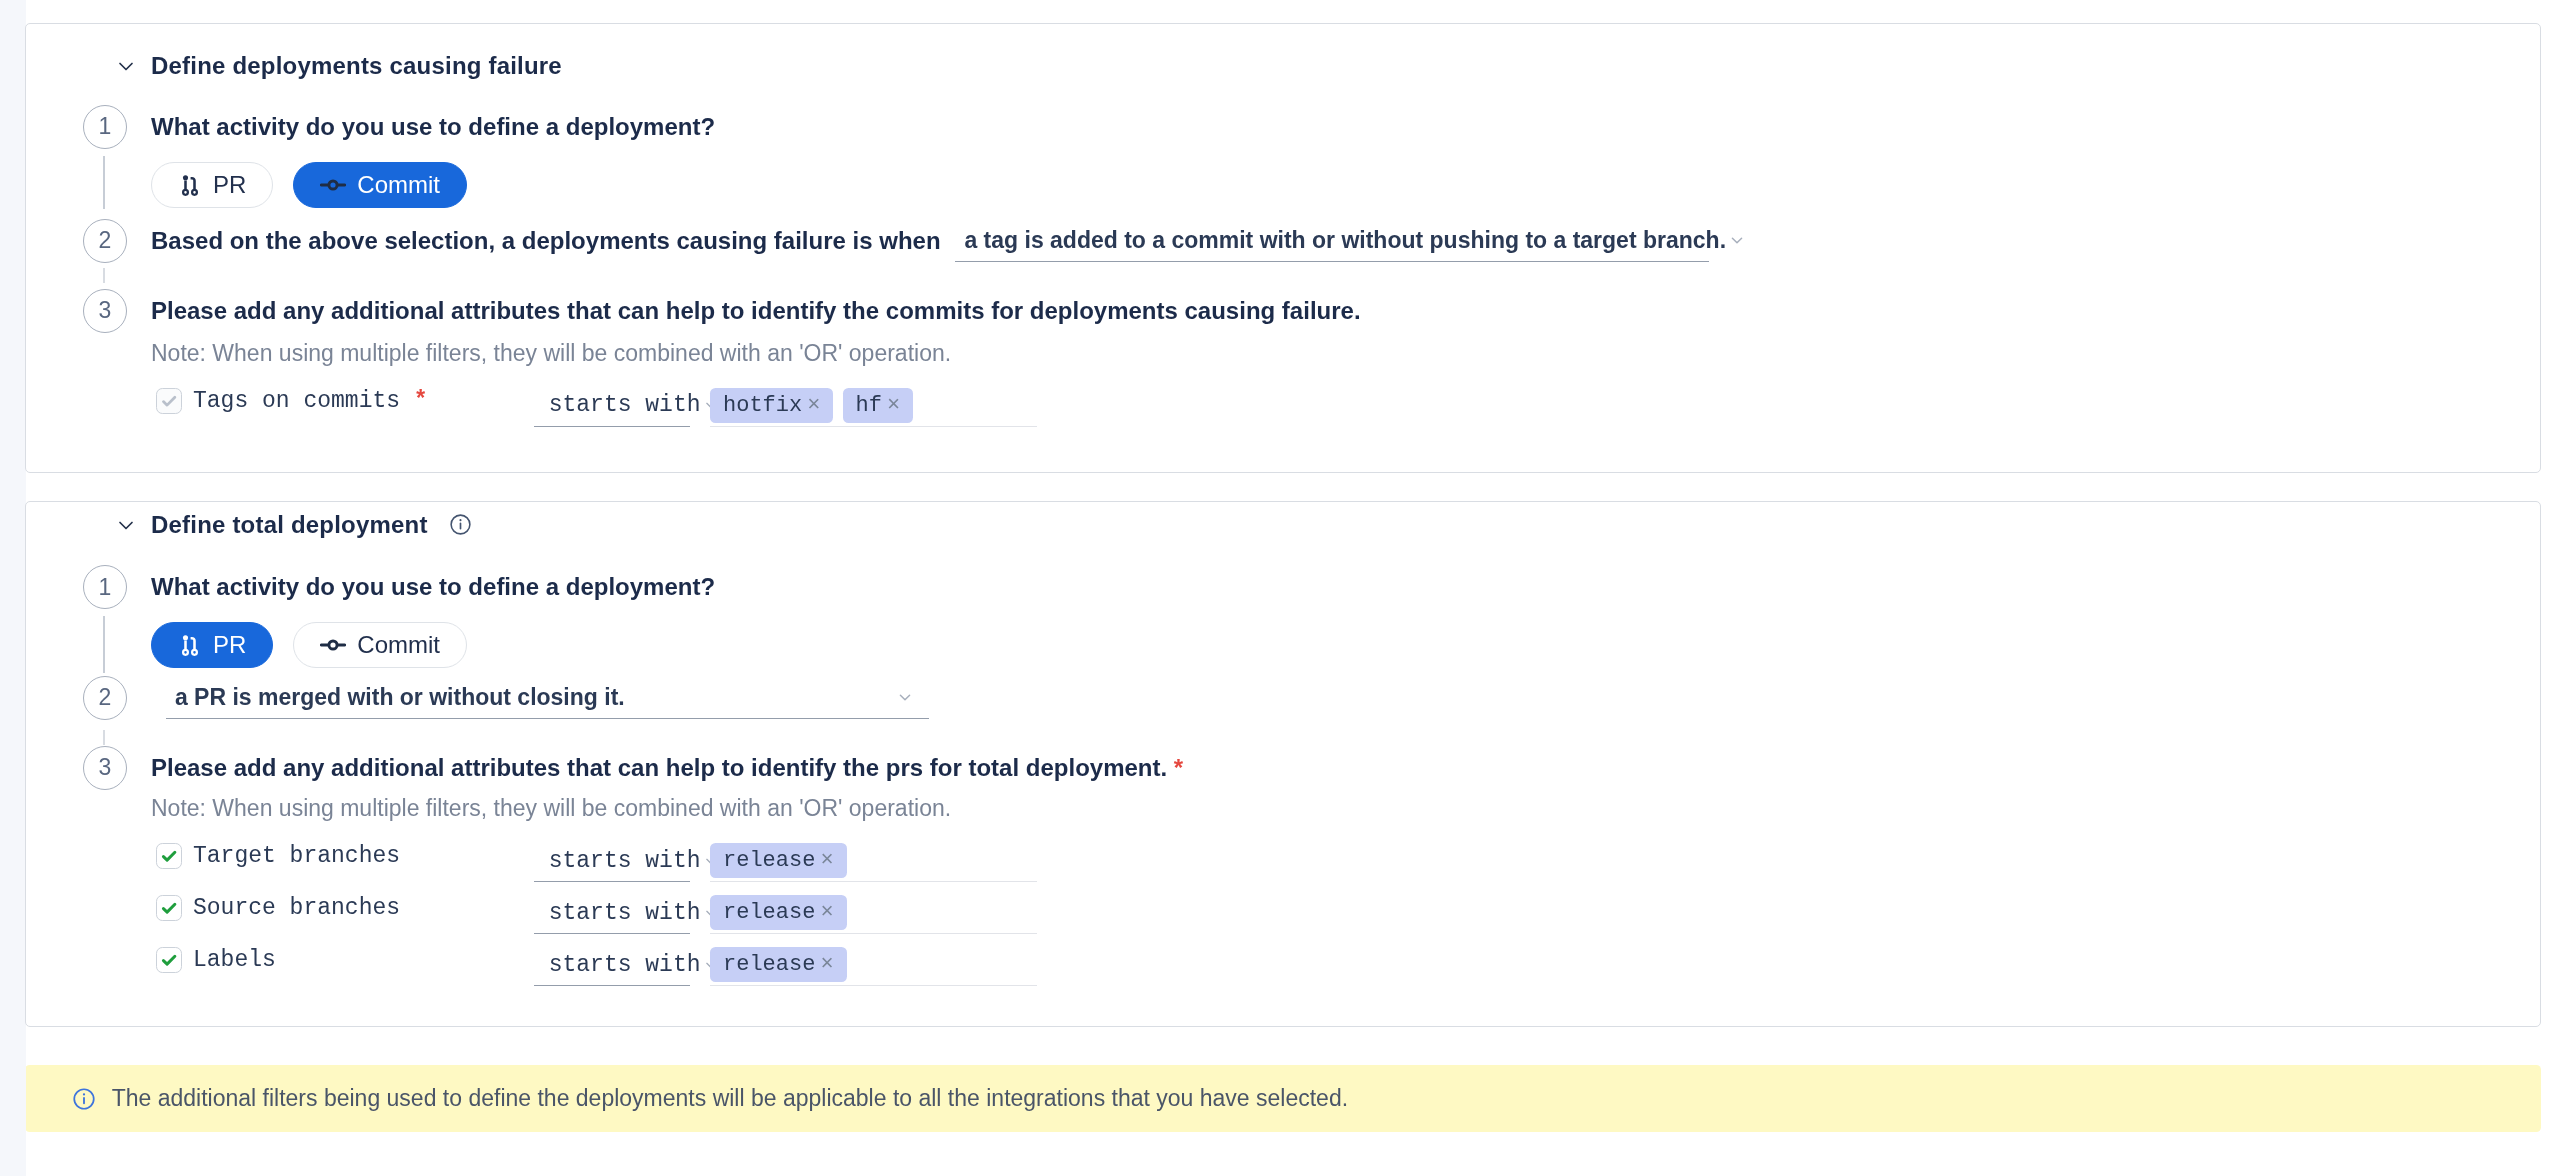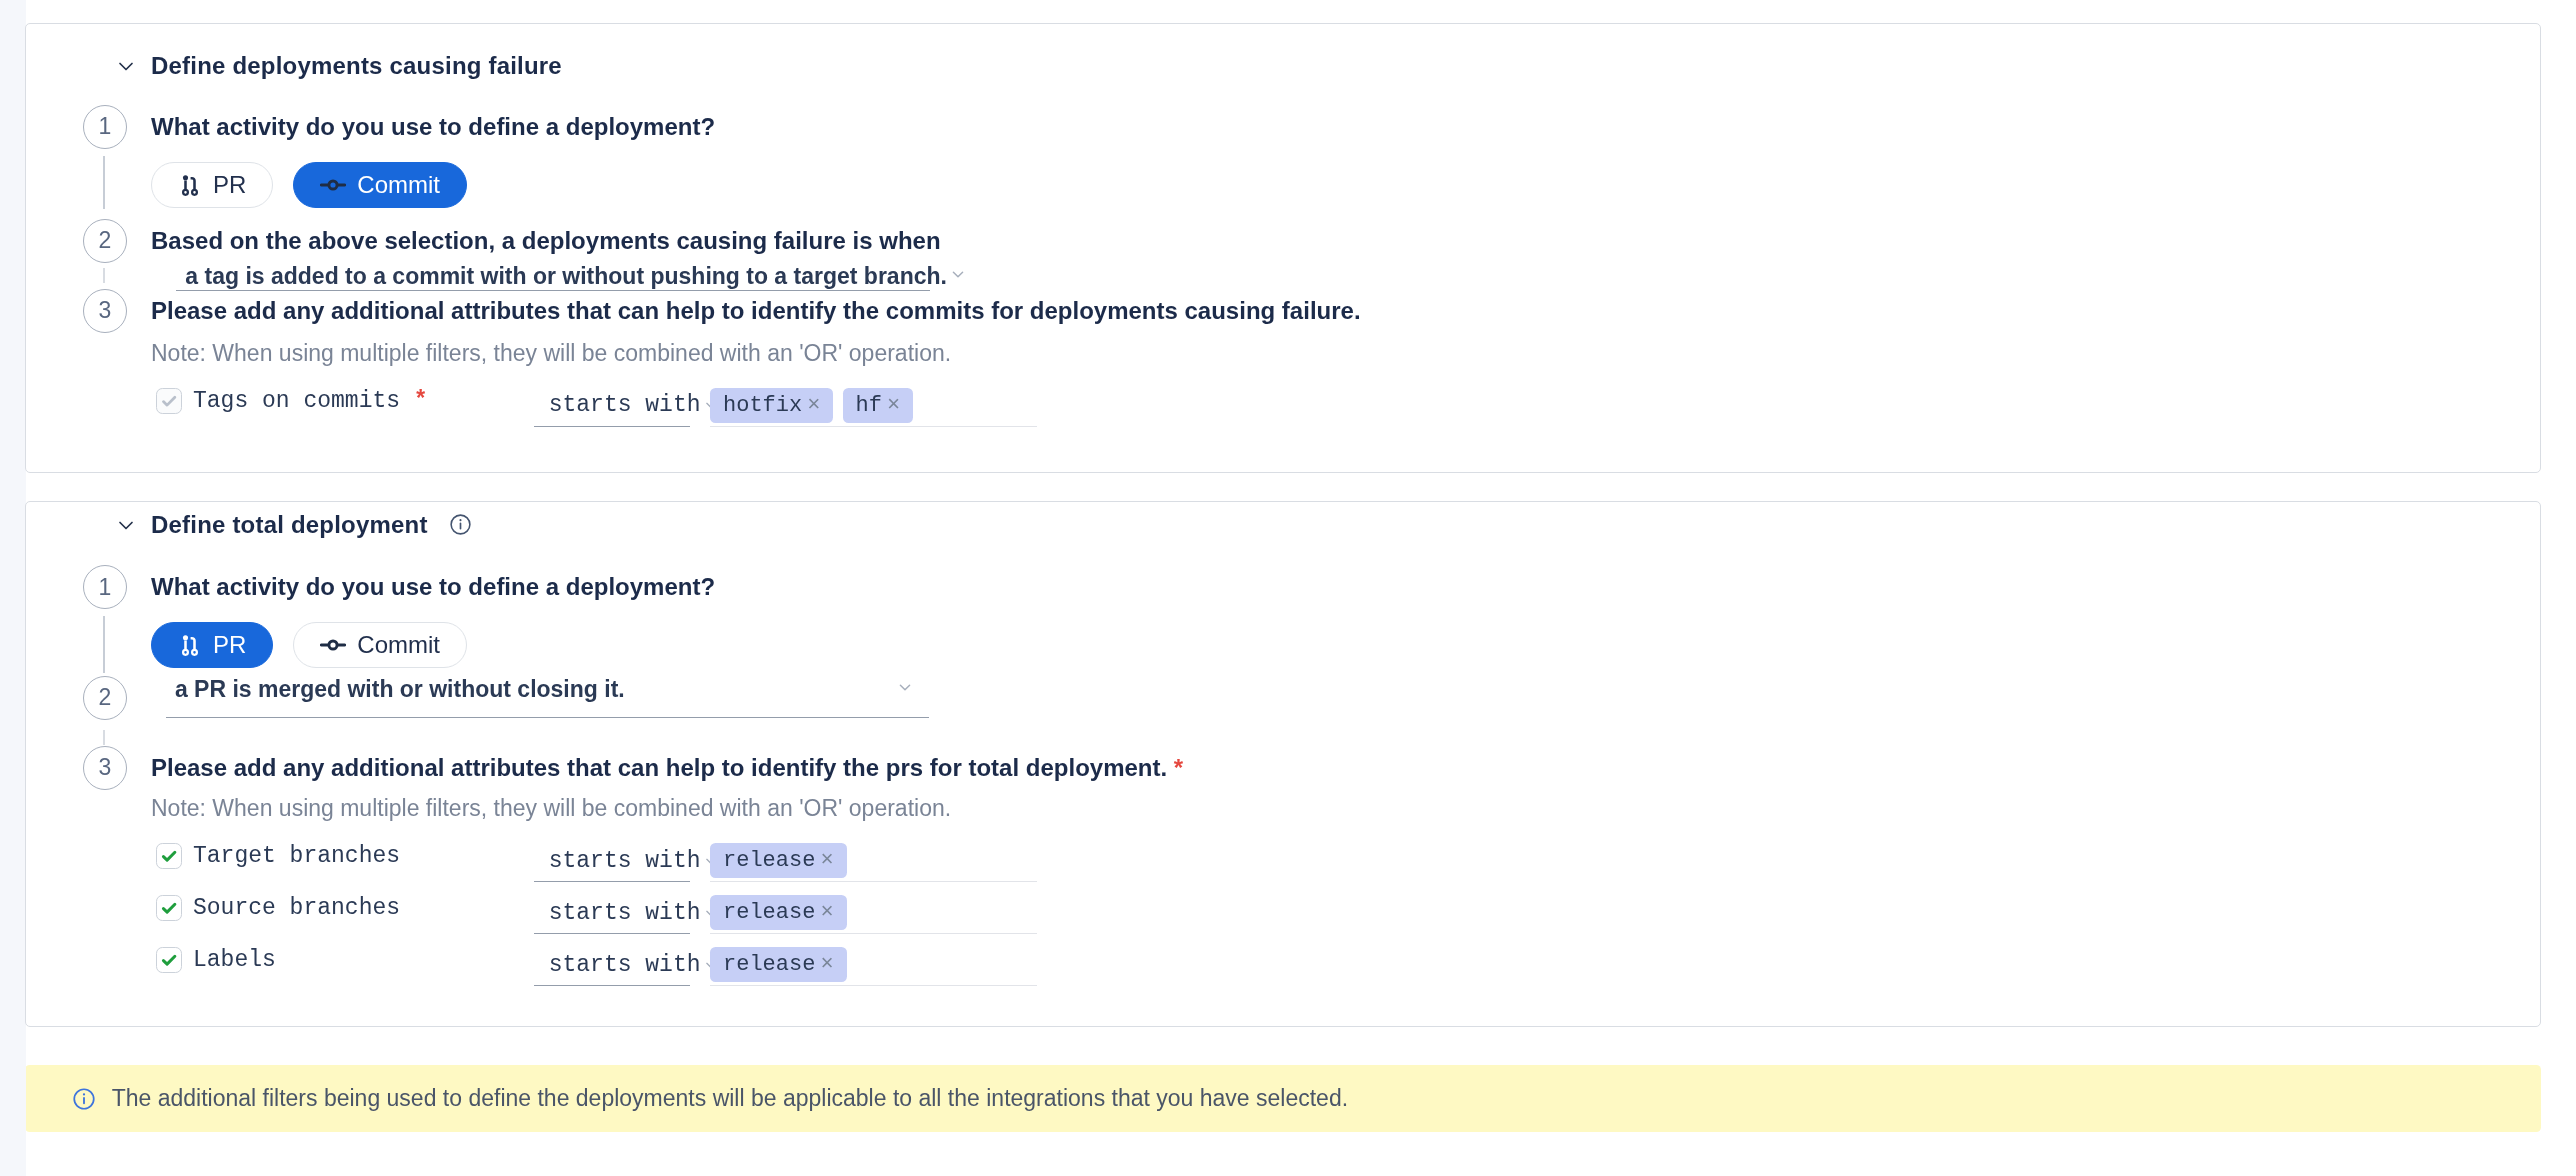--- a/index.html
+++ b/index.html
@@ -24,22 +24,22 @@
   .step-content { display:flex; flex-direction:column; }
 
   .btn-row { display:flex; gap:20px; margin-top:13px; }
   .pill { display:flex; align-items:center; gap:11px; height:46px; padding:0 26px; border-radius:24px;
           border:0.9px solid #dfe3e8; background:#fff; font-size:24px; color:#22304d; cursor:pointer; }
   .pill.selected { background:#1868db; border-color:#1868db; color:#ffffff; }
 
   .step2 { margin-top:11px; }
   .card-2 .step1 { margin-top:26px; }
   .card-2 .step2 { margin-top:7.3px; }
-  .inline-q { display:flex; align-items:center; height:44px;flex-direction:column; }
-  .sel2 { display:flex; align-items:flex-start; justify-content:space-between; margin-left:14.7px; height:42px;
+  .inline-q { display:flex; align-items:center; height:44px; }
+  .sel2 { display:flex; align-items:center; justify-content:space-between; margin-left:14.7px; height:42px;
           border-bottom:1.8px solid #949dab; padding:0 13px 0 9.2px; cursor:pointer; }
   .sel2-c1 { width:754px; }
   .sel2-c2 { width:763px; }
   .sel2-value { font-size:23px; font-weight:600; color:#2b3a55; white-space:nowrap; }
 
   .step3 { margin-top:26px; }
   .note { margin:5.5px 0 0 68px; font-size:23px; color:#7a8496; line-height:26px; }
   .card-1 .note { margin-top:7.3px; }
 
   .filters { margin-top:9.2px; margin-left:73px;font-family:Liberation Mono, monospace; }

